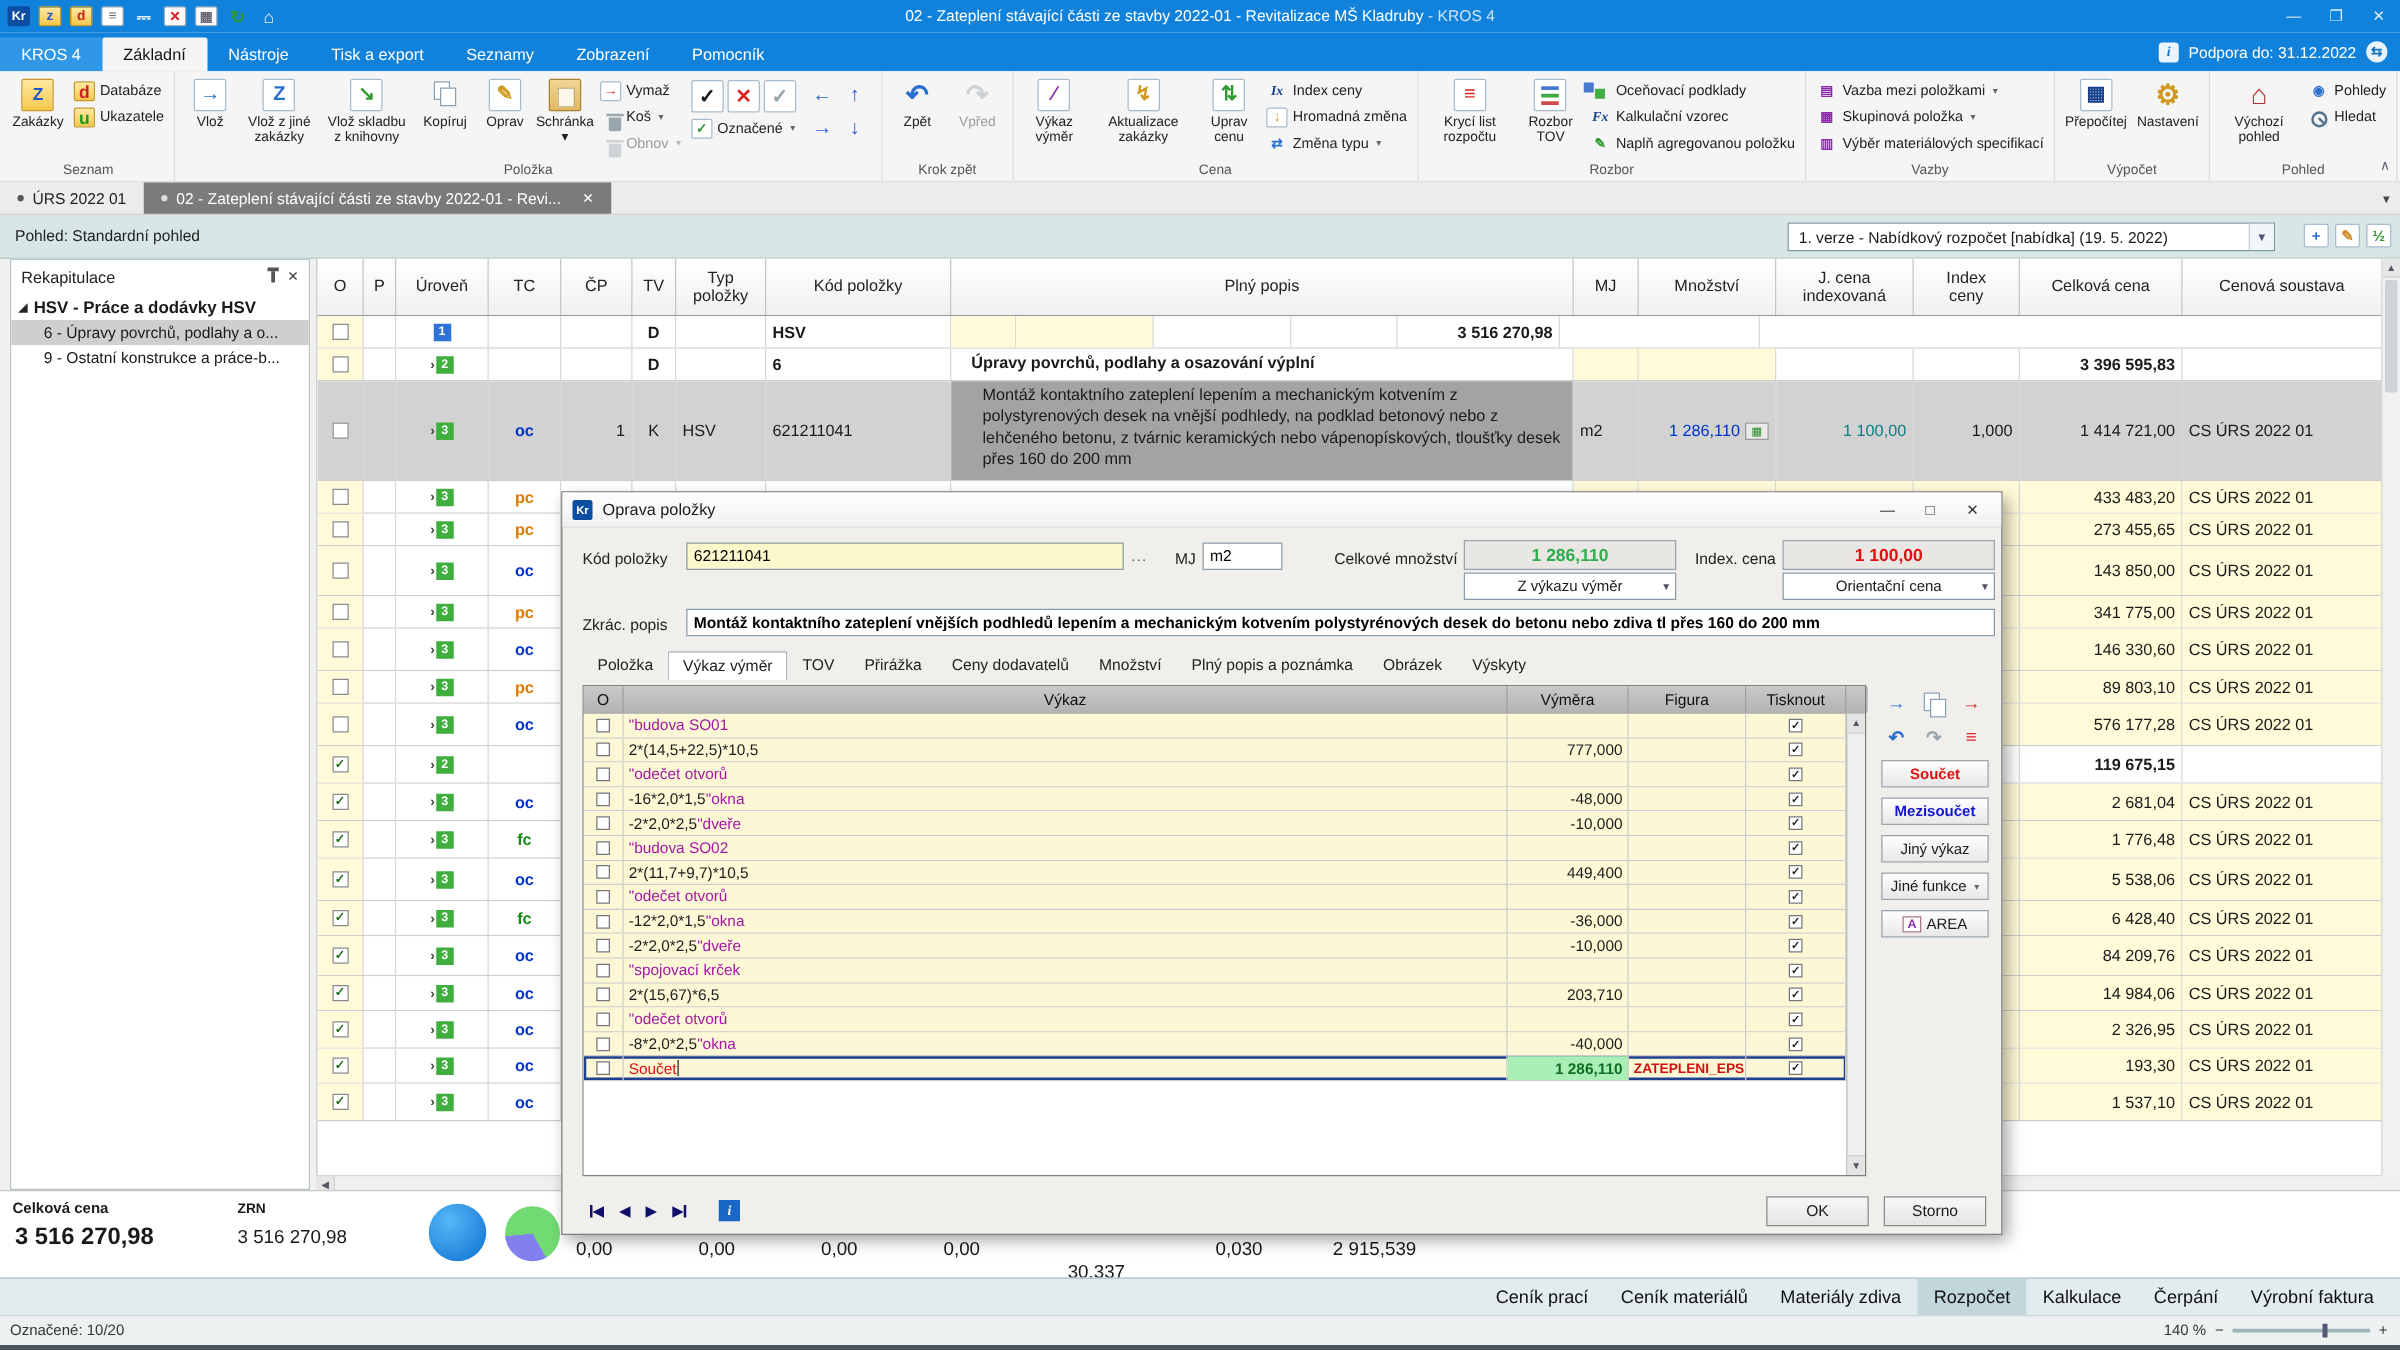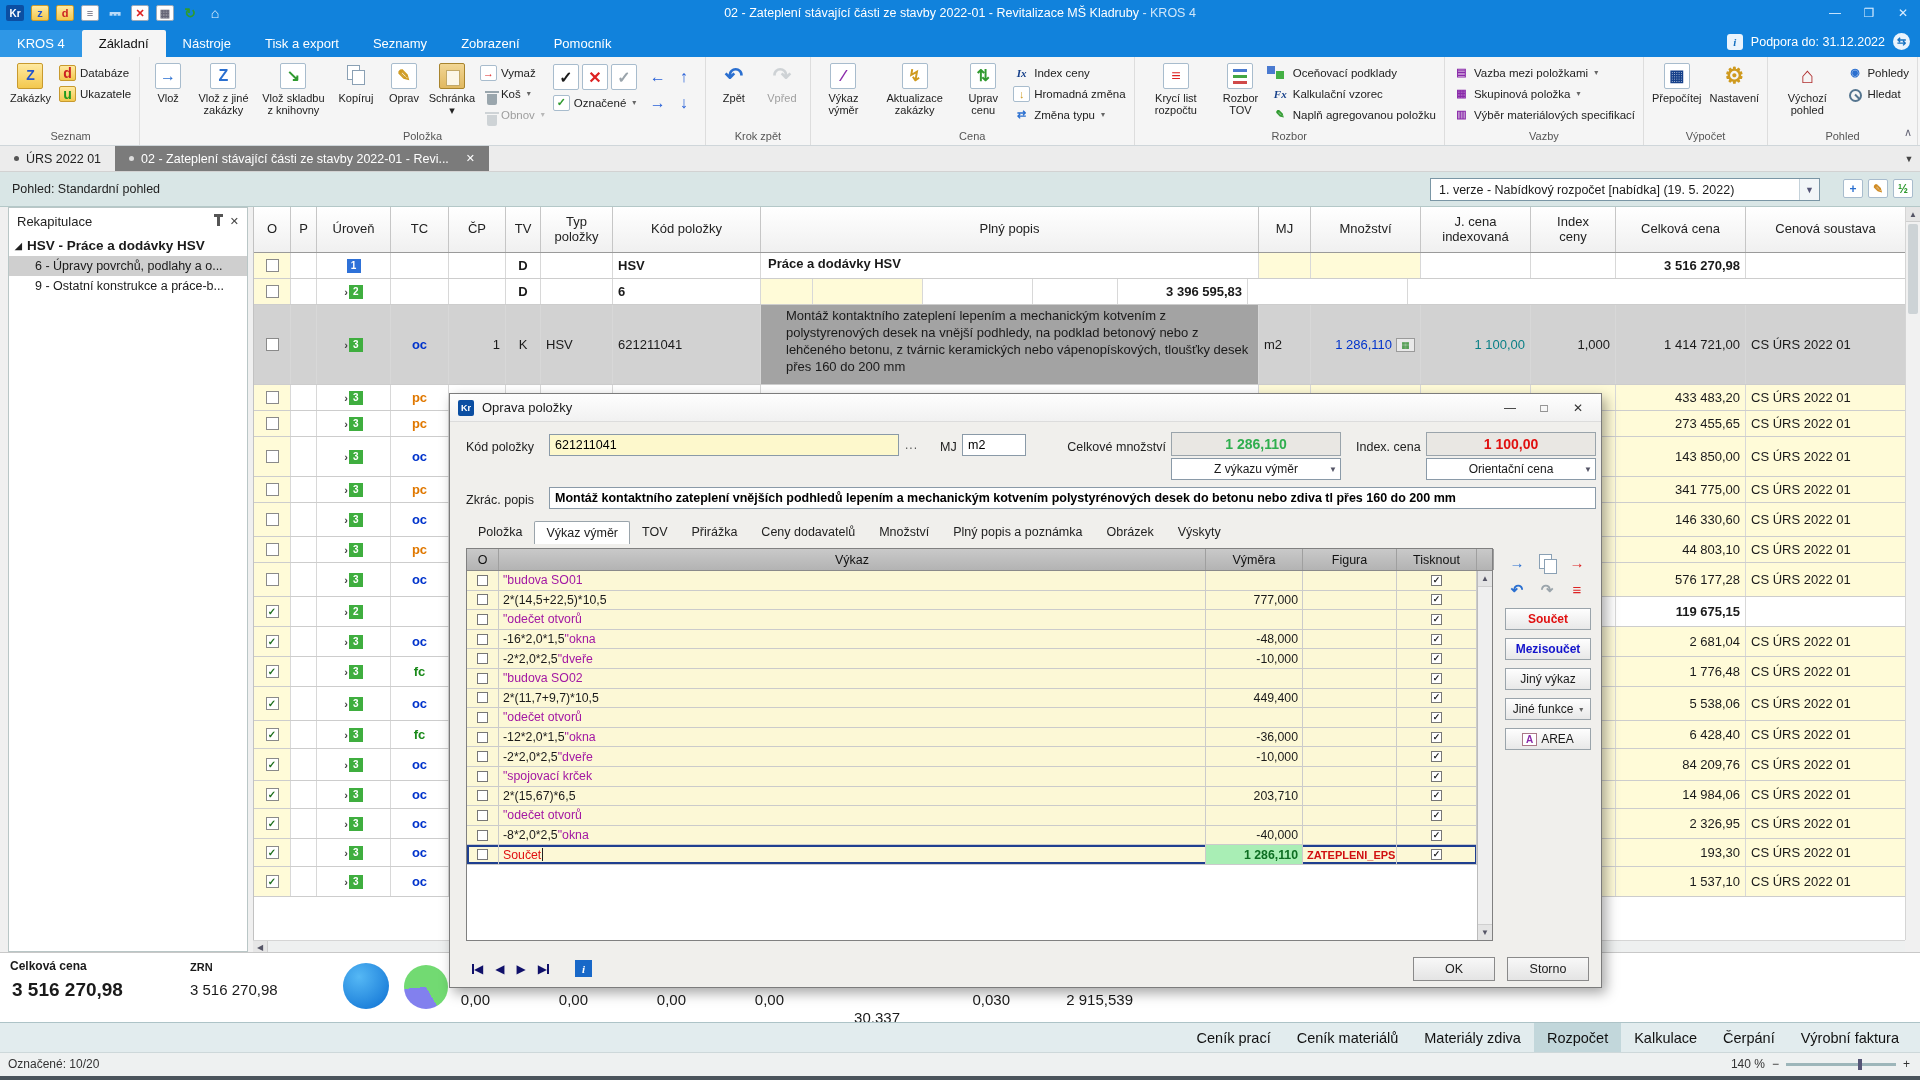--- a/index.html
+++ b/index.html
@@ -498,21 +498,20 @@
       <div class="mc ctr" style="width: 74px;">
         <span class="lv">
           <span class="lvbox lv1">1</span>
         </span>
       </div>
       <div class="mc ctr " style="width: 58px;"></div>
       <div class="mc num" style="width: 57px;"></div>
       <div class="mc ctr" style="font-weight: bold; width: 35px;">D</div>
       <div class="mc" style="width: 72px;"></div>
       <div class="mc" style="width: 148px;">HSV</div>
-      <div class="mc desc" style="width: 498px;">Práce a dodávky HSV</div>
       <div class="mc yel" style="width: 52px;"></div>
       <div class="mc num yel" style="width: 110px;"></div>
       <div class="mc num" style="width: 110px;"></div>
       <div class="mc num" style="width: 85px;"></div>
       <div class="mc num" style="font-weight: bold; width: 130px;">3 516 270,98</div>
       <div class="mc" style="width: 160px;"></div>
     </div>
     <div class="mrow g" style="height: 26px;">
       <div class="mc ctr yel" style="width: 37px;">
         <div class="cbx"></div>
@@ -522,20 +521,21 @@
         <span class="lv">
           <span class="pre">›</span>
           <span class="lvbox lv23">2</span>
         </span>
       </div>
       <div class="mc ctr " style="width: 58px;"></div>
       <div class="mc num" style="width: 57px;"></div>
       <div class="mc ctr" style="font-weight: bold; width: 35px;">D</div>
       <div class="mc" style="width: 72px;"></div>
       <div class="mc" style="width: 148px;">6</div>
+      <div class="mc desc" style="padding-left: 16px; width: 498px;">Úpravy povrchů, podlahy a osazování výplní</div>
       <div class="mc yel" style="width: 52px;"></div>
       <div class="mc num yel" style="width: 110px;"></div>
       <div class="mc num" style="width: 110px;"></div>
       <div class="mc num" style="width: 85px;"></div>
       <div class="mc num" style="font-weight: bold; width: 130px;">3 396 595,83</div>
       <div class="mc" style="width: 160px;"></div>
     </div>
     <div class="mrow sel" style="height: 80px;">
       <div class="mc ctr" style="width: 37px;">
         <div class="cbx"></div>
@@ -699,21 +699,21 @@
       <div class="mc ctr tc-pc" style="width: 58px;">pc</div>
       <div class="mc num" style="width: 57px;"></div>
       <div class="mc ctr" style="width: 35px;"></div>
       <div class="mc" style="width: 72px;"></div>
       <div class="mc" style="width: 148px;"></div>
       <div class="mc desc" style="width: 498px;"></div>
       <div class="mc yel" style="width: 52px;"></div>
       <div class="mc num yel" style="width: 110px;"></div>
       <div class="mc num yel" style="width: 110px;"></div>
       <div class="mc num yel" style="width: 85px;"></div>
-      <div class="mc num yel" style="width: 130px;">44 803,10</div>
+      <div class="mc num yel" style="width: 130px;">89 803,10</div>
       <div class="mc yel" style="width: 160px;">CS ÚRS 2022 01</div>
     </div>
     <div class="mrow" style="height: 34px;">
       <div class="mc ctr yel" style="width: 37px;">
         <div class="cbx"></div>
       </div>
       <div class="mc" style="width: 26px;"></div>
       <div class="mc ctr" style="width: 74px;">
         <span class="lv">
           <span class="pre">›</span>

